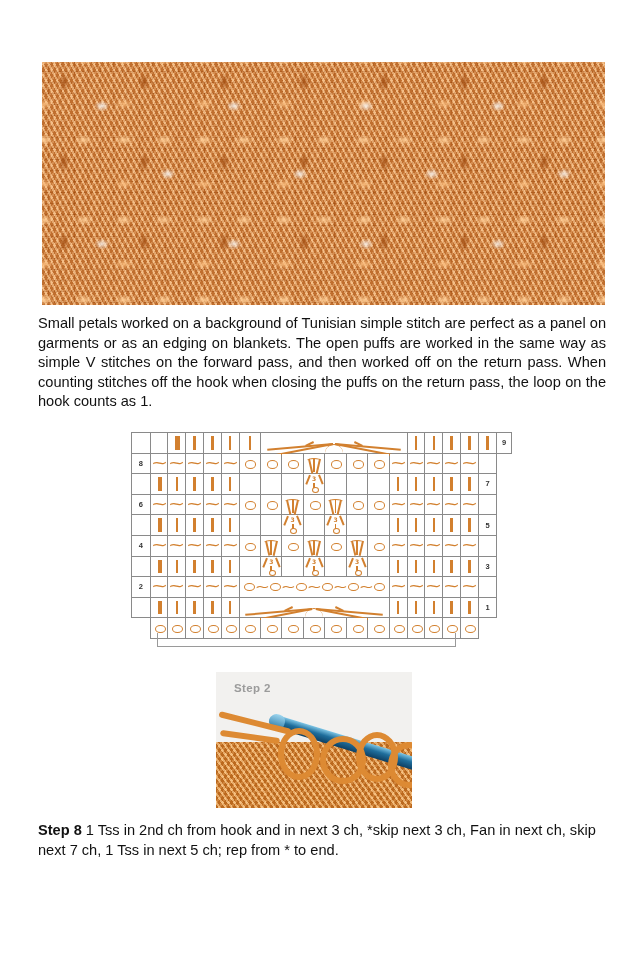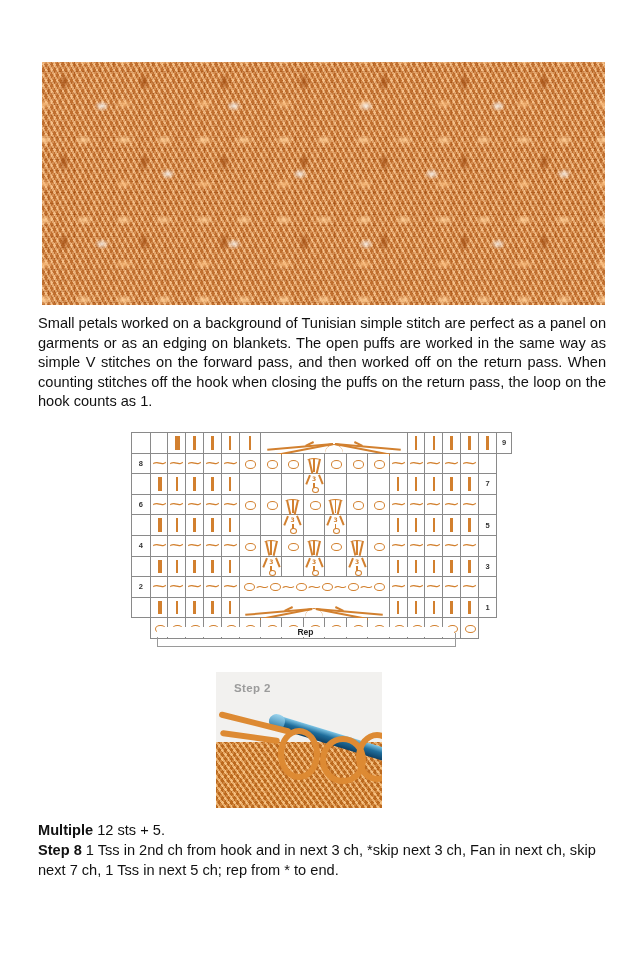--- a/index.html
+++ b/index.html
@@ -234,21 +234,21 @@
     font-size: 8.5px;
     font-weight: bold;
     color: #222;
     background: #fff;
   }
 
   
   .step-photo {
     position: absolute;
     left: 216px; top: 672px;
-    width: 166px; height: 136px;
+    width: 196px; height: 136px;
     background: #f2f1ef;
     overflow: hidden;
   }
   .step-label {
     position: absolute;
     left: 18px; top: 10px;
     font-size: 11.5px;
     font-weight: bold;
     color: #9b9b9b;
     letter-spacing: .4px;
@@ -914,31 +914,29 @@
             <span class="sym sym-chain"></span>
           </td>
           <td>
             <span class="sym sym-chain"></span>
           </td>
           <td class="nob"></td>
         </tr>
       </tbody>
   </table>
   <div class="rep-bracket"></div>
-  <div class="rep-label">Rep</div>
 </div>
 
 <div class="step-photo">
   <div class="step-label">Step 2</div>
   <div class="strand s1"></div>
   <div class="strand s2"></div>
   <div class="yarn-base"></div>
   <div class="loop l1"></div>
   <div class="loop l2"></div>
   <div class="loop l3"></div>
   <div class="loop l4"></div>
   <div class="hook"></div>
 </div>
 
 <div class="instr">
-  <p><b>Multiple</b><span> 12 sts + 5.</span></p>
   <p><b>Step 8</b><span> 1 Tss in 2nd ch from hook and in next 3 ch, *skip next 3 ch, Fan in next ch, skip next 7 ch, 1 Tss in next 5 ch; rep from * to end.</span></p>
 </div>
 
 </body></html>

